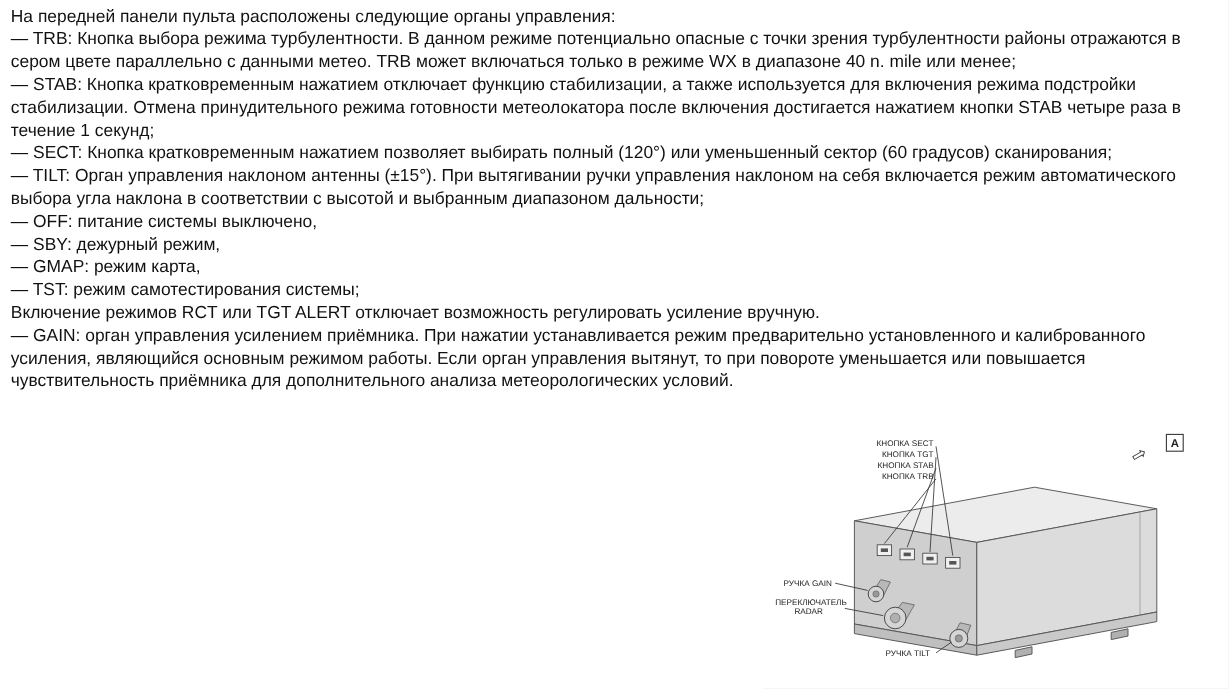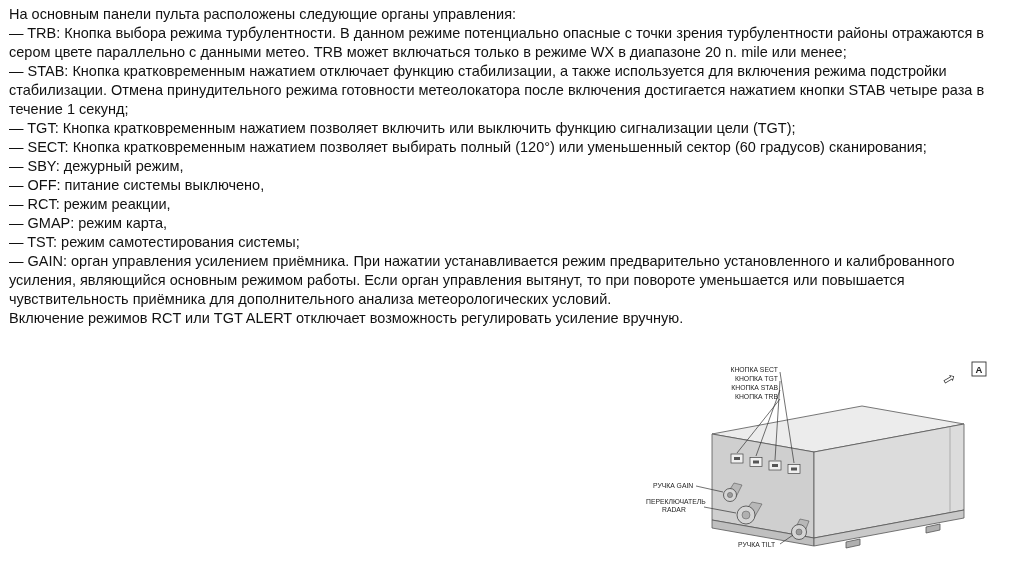--- a/index.html
+++ b/index.html
@@ -38,32 +38,31 @@
   }
   .leader{stroke:#333;stroke-width:0.7;fill:none;}
   .edge{stroke:#555;stroke-width:0.8;}
 </style>
 </head>
 <body>
 
 <div class="page">
 
   <div class="text-block">
-    <p>На основным панели пульта расположены следующие органы управления:</p>
-    <p>— TRB: Кнопка выбора режима турбулентности. В данном режиме потенциально опасные с точки зрения турбулентности районы отражаются в сером цвете параллельно с данными метео. TRB может включаться только в режиме WX в диапазоне 20 n. mile или менее;</p>
+    <p>На передней панели пульта расположены следующие органы управления:</p>
+    <p>— TRB: Кнопка выбора режима турбулентности. В данном режиме потенциально опасные с точки зрения турбулентности районы отражаются в сером цвете параллельно с данными метео. TRB может включаться только в режиме WX в диапазоне 40 n. mile или менее;</p>
     <p>— STAB: Кнопка кратковременным нажатием отключает функцию стабилизации, а также используется для включения режима подстройки стабилизации. Отмена принудительного режима готовности метеолокатора после включения достигается нажатием кнопки STAB четыре раза в течение 1 секунд;</p>
-    <p>— TGT: Кнопка кратковременным нажатием позволяет включить или выключить функцию сигнализации цели (TGT);</p>
     <p>— SECT: Кнопка кратковременным нажатием позволяет выбирать полный (120°) или уменьшенный сектор (60 градусов) сканирования;</p>
+    <p>— TILT: Орган управления наклоном антенны (±15°). При вытягивании ручки управления наклоном на себя включается режим автоматического выбора угла наклона в соответствии с высотой и выбранным диапазоном дальности;</p>
+    <p>— OFF: питание системы выключено,</p>
     <p>— SBY: дежурный режим,</p>
-    <p>— OFF: питание системы выключено,</p>
-    <p>— RCT: режим реакции,</p>
     <p>— GMAP: режим карта,</p>
     <p>— TST: режим самотестирования системы;</p>
+    <p>Включение режимов RCT или TGT ALERT отключает возможность регулировать усиление вручную.</p>
     <p>— GAIN: орган управления усилением приёмника. При нажатии устанавливается режим предварительно установленного и калиброванного усиления, являющийся основным режимом работы. Если орган управления вытянут, то при повороте уменьшается или повышается чувствительность приёмника для дополнительного анализа метеорологических условий.</p>
-    <p>Включение режимов RCT или TGT ALERT отключает возможность регулировать усиление вручную.</p>
   </div>
 
   <div class="diagram">
     <svg viewBox="0 0 380 216" width="380" height="216">
 
       <g>
 
         <polygon class="edge" points="70,78 172,96 322,68 220,50" fill="#ececec"></polygon>
 
         <polygon class="edge" points="70,78 172,96 172,182 70,164" fill="#cfcfcf"></polygon>

